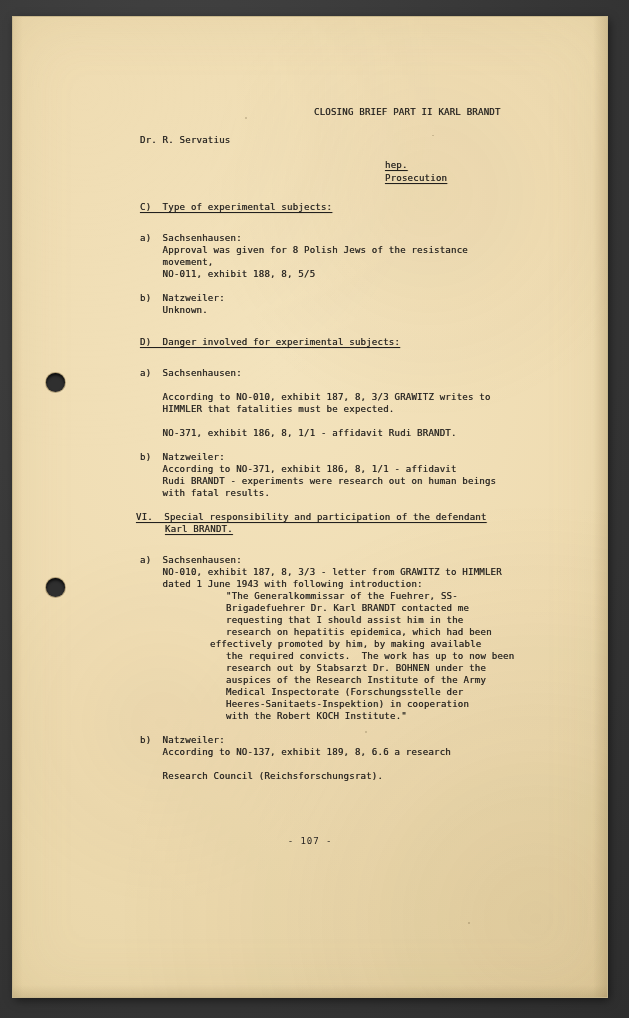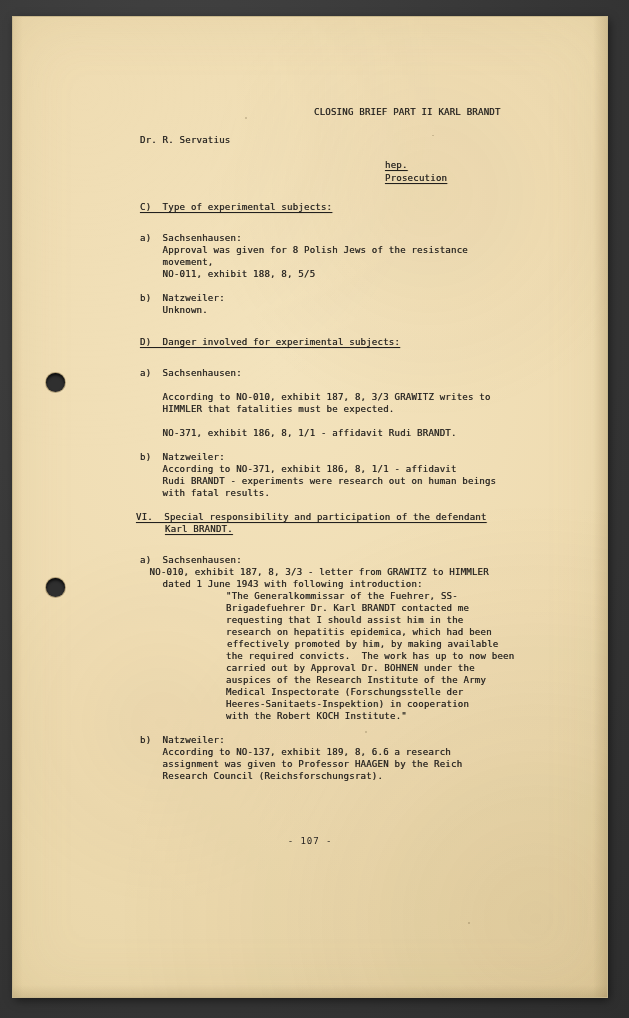--- a/index.html
+++ b/index.html
@@ -170,38 +170,37 @@
     <div class="line" style="left:127px; top:434px;">b)  Natzweiler:</div>
     <div class="line" style="left:127px; top:446px;">    According to NO-371, exhibit 186, 8, 1/1 - affidavit</div>
     <div class="line" style="left:127px; top:458px;">    Rudi BRANDT - experiments were research out on human beings</div>
     <div class="line" style="left:127px; top:470px;text-align:center;">    with fatal results.</div>
 
     
     <div class="line u" style="left:123px; top:494px;">VI.  Special responsibility and participation of the defendant</div>
     <div class="line u" style="left:152px; top:506px;">Karl BRANDT.</div>
 
     <div class="line" style="left:127px; top:537px;">a)  Sachsenhausen:</div>
-    <div class="line" style="left:114px; top:549px;">    NO-010, exhibit 187, 8, 3/3 - letter from GRAWITZ to HIMMLER</div>
+    <div class="line" style="left:127px; top:549px;">    NO-010, exhibit 187, 8, 3/3 - letter from GRAWITZ to HIMMLER</div>
     <div class="line" style="left:127px; top:561px;">    dated 1 June 1943 with following introduction:</div>
 
     
     <div class="line" style="left:213px; top:573px;">"The Generalkommissar of the Fuehrer, SS-</div>
     <div class="line" style="left:213px; top:585px;">Brigadefuehrer Dr. Karl BRANDT contacted me</div>
     <div class="line" style="left:213px; top:597px;">requesting that I should assist him in the</div>
     <div class="line" style="left:213px; top:609px;">research on hepatitis epidemica, which had been</div>
-    <div class="line" style="left:214px; top:621px;text-align:right;">effectively promoted by him, by making available</div>
+    <div class="line" style="left:197px; top:621px;text-align:right;">effectively promoted by him, by making available</div>
     <div class="line" style="left:213px; top:633px;">the required convicts.  The work has up to now been</div>
-    <div class="line" style="left:213px; top:645px;">carried out by Approval Dr. BOHNEN under the</div>
+    <div class="line" style="left:213px; top:645px;">research out by Stabsarzt Dr. BOHNEN under the</div>
     <div class="line" style="left:213px; top:657px;">auspices of the Research Institute of the Army</div>
     <div class="line" style="left:213px; top:669px;">Medical Inspectorate (Forschungsstelle der</div>
     <div class="line" style="left:213px; top:681px;">Heeres-Sanitaets-Inspektion) in cooperation</div>
     <div class="line" style="left:213px; top:693px;">with the Robert KOCH Institute."</div>
 
     <div class="line" style="left:127px; top:717px;">b)  Natzweiler:</div>
     <div class="line" style="left:127px; top:729px;">    According to NO-137, exhibit 189, 8, 6.6 a research</div>
-    <div class="line" style="left:127px; top:741px;">    assignment was given to Professor HAAGEN by the Reich</div>
     <div class="line" style="left:127px; top:753px;">    Research Council (Reichsforschungsrat).</div>
 
     
     <div id="page-number">- 107 -</div>
 
   </div>
 </div>
 
 </body></html>

